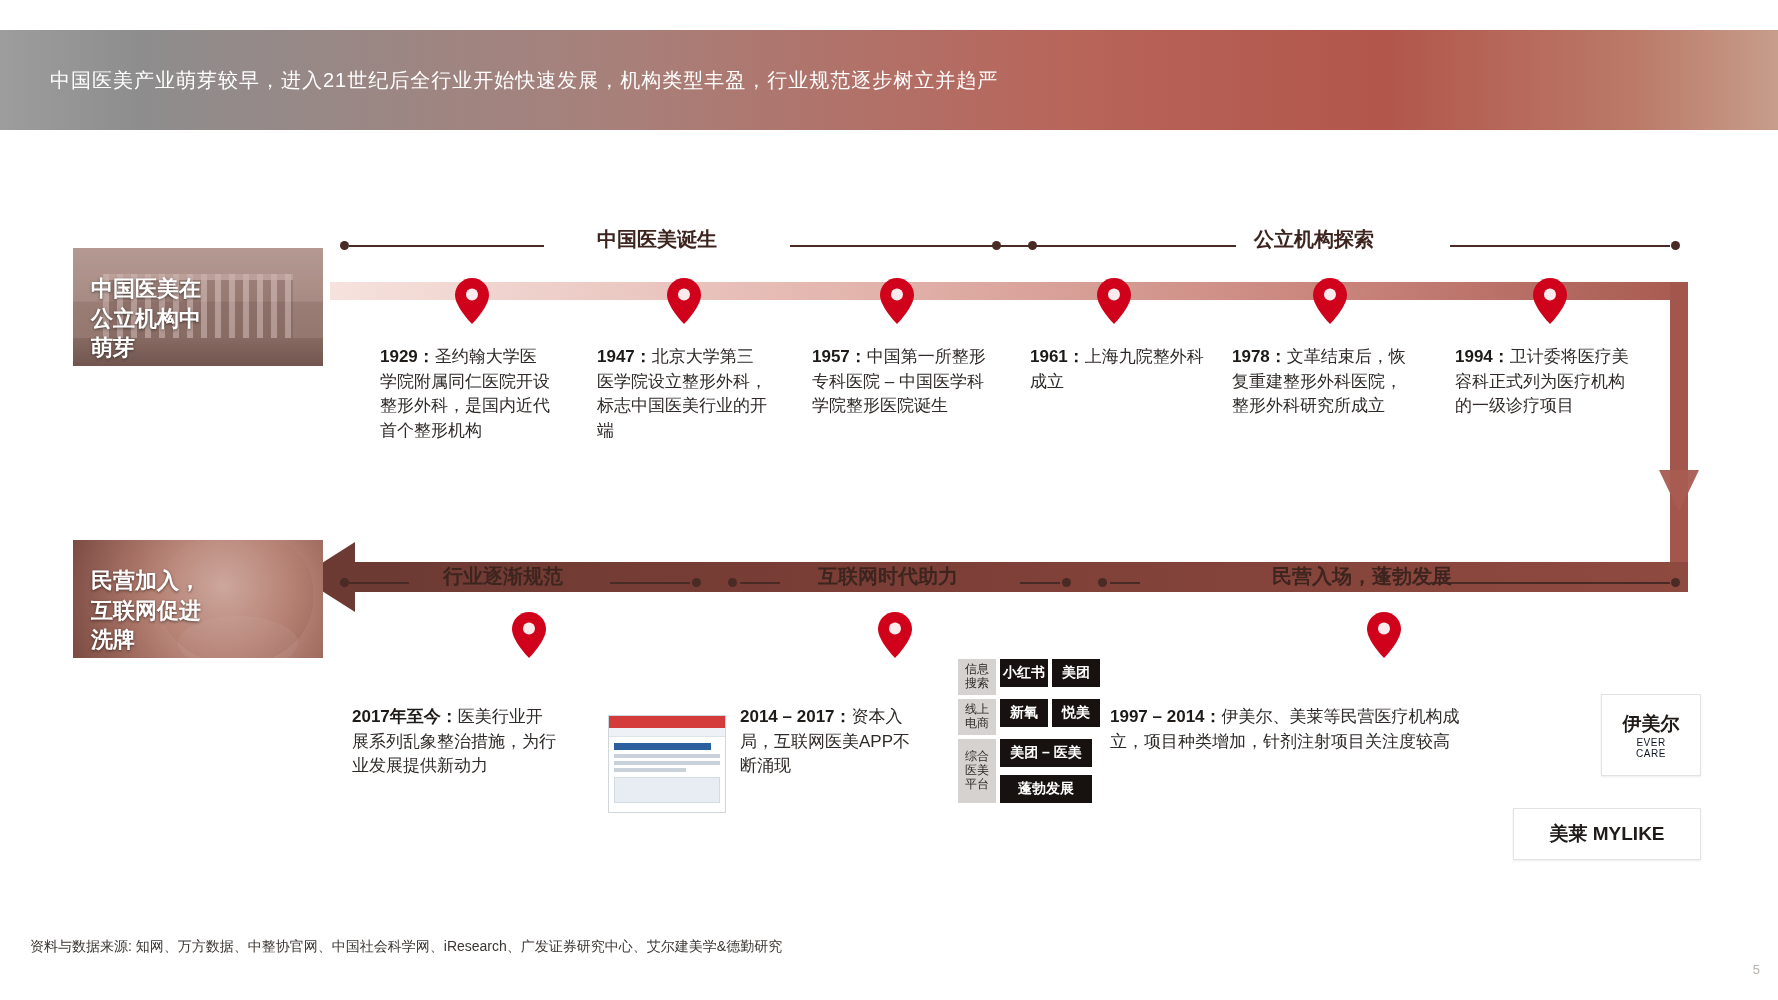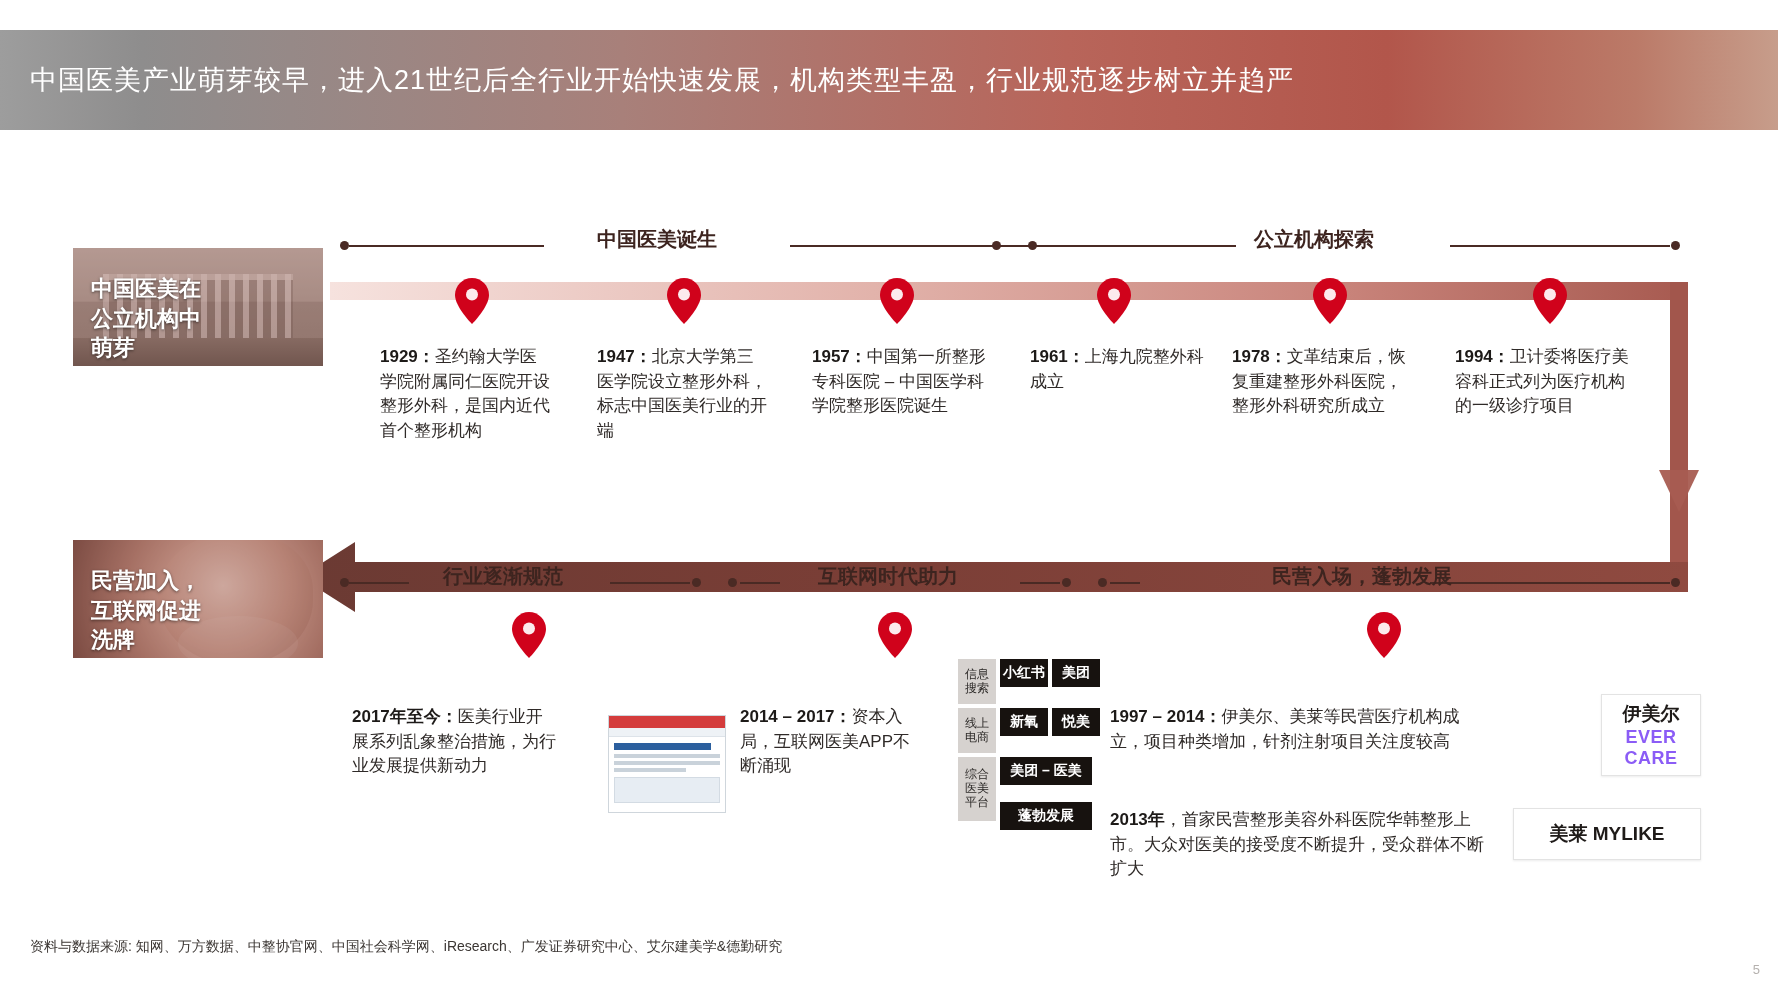--- a/index.html
+++ b/index.html
@@ -12,22 +12,22 @@
   }
   .slide { position: absolute; left: 0; top: 0; width: 1778px; height: 1000px; }
 
   
   .header {
     position: absolute; left: 0; top: 30px; width: 1778px; height: 100px;
     background: linear-gradient(to right, #9d9d9d 0%, #8e8d8d 8%, #a8807a 35%, #b8655a 60%, #b2564b 78%, #bb7a68 92%, #c79d8b 100%);
     display: flex; align-items: center;
   }
   .header-title {
-    color: #ffffff; font-size: 27px; letter-spacing: 1px;
-    padding-left: 30px; white-space: nowrap;
+    color: #ffffff; font-size: 20px; letter-spacing: 1px;
+    padding-left: 50px; white-space: nowrap;
   }
 
   
   .side-card {
     position: absolute; width: 250px; height: 118px;
     overflow: hidden;
   }
   .side-card .photo {
     position: absolute; left: 0; top: 0; width: 250px; height: 118px;
   }
@@ -114,34 +114,34 @@
   .matrix .cat {
     width: 38px; background: #d6d2cf; color: #2d2a28; font-size: 12px;
     display: flex; align-items: center; justify-content: center; text-align: center;
     line-height: 1.15; padding: 2px;
   }
   .matrix .cells { display: flex; flex-direction: column; margin-left: 4px; }
   .matrix .cellrow { display: flex; }
   .matrix .cell {
     background: #17120f; color: #ffffff; font-size: 14px; font-weight: bold;
     width: 48px; height: 28px; display: flex; align-items: center; justify-content: center;
-    margin-right: 4px; margin-bottom: 17px; white-space: nowrap;
+    margin-right: 4px; margin-bottom: 8px; white-space: nowrap;
   }
   .matrix .cell.wide { width: 92px; }
 
   
   .chip {
     position: absolute; background: #ffffff; border: 1px solid #e3e3e3;
     display: flex; flex-direction: column; align-items: center; justify-content: center;
     box-shadow: 0 1px 2px rgba(0,0,0,.08);
   }
   #chip-evercare { left: 1601px; top: 694px; width: 100px; height: 82px; }
   #chip-mylike { left: 1513px; top: 808px; width: 188px; height: 52px; }
   .chip .l1 { font-size: 19px; font-weight: bold; color: #1f1b19; }
-  .chip .l2 { font-size: 18px; font-weight: bold; color: #8b5cf6; letter-spacing: .5px; }
+  .chip .l2 { font-size: 10px; font-weight: normal; color: #0f172a; letter-spacing: .5px; }
   .chip .one { font-size: 19px; font-weight: bold; color: #1f1b19; }
 
   
   .footer {
     position: absolute; left: 30px; top: 938px; font-size: 14px; color: #3b3633;
   }
   .watermark {
     position: absolute; right: 38px; top: 920px;
     display: flex; align-items: center; gap: 10px;
     color: #9a9a9a; font-size: 30px;
@@ -305,23 +305,20 @@
   </div>
 
   <div class="event" style="left:352px; top:705px; width:205px;">
     <b>2017年至今：</b><span>医美行业开展系列乱象整治措施，为行业发展提供新动力</span>
   </div>
   <div class="event" style="left:740px; top:705px; width:175px;">
     <b>2014 – 2017：</b><span>资本入局，互联网医美APP不断涌现</span>
   </div>
   <div class="event" style="left:1110px; top:705px; width:375px;">
     <b>1997 – 2014：</b><span>伊美尔、美莱等民营医疗机构成立，项目种类增加，针剂注射项目关注度较高</span>
-  </div>
-  <div class="event" style="left:1110px; top:808px; width:375px;">
-    <b>2013年</b><span>，首家民营整形美容外科医院华韩整形上市。大众对医美的接受度不断提升，受众群体不断扩大</span>
   </div>
 
   <div class="news-shot">
     <div class="bar"></div>
     <div class="bar2"></div>
     <div class="hl"></div>
     <div class="ln"></div>
     <div class="ln"></div>
     <div class="ln s"></div>
     <div class="block"></div>

